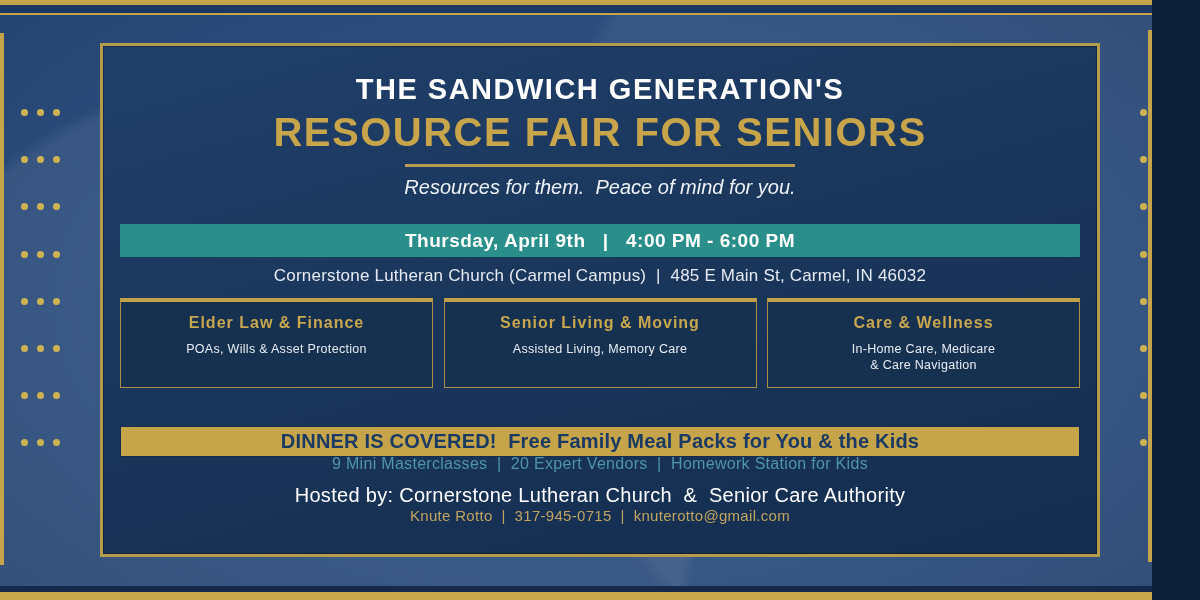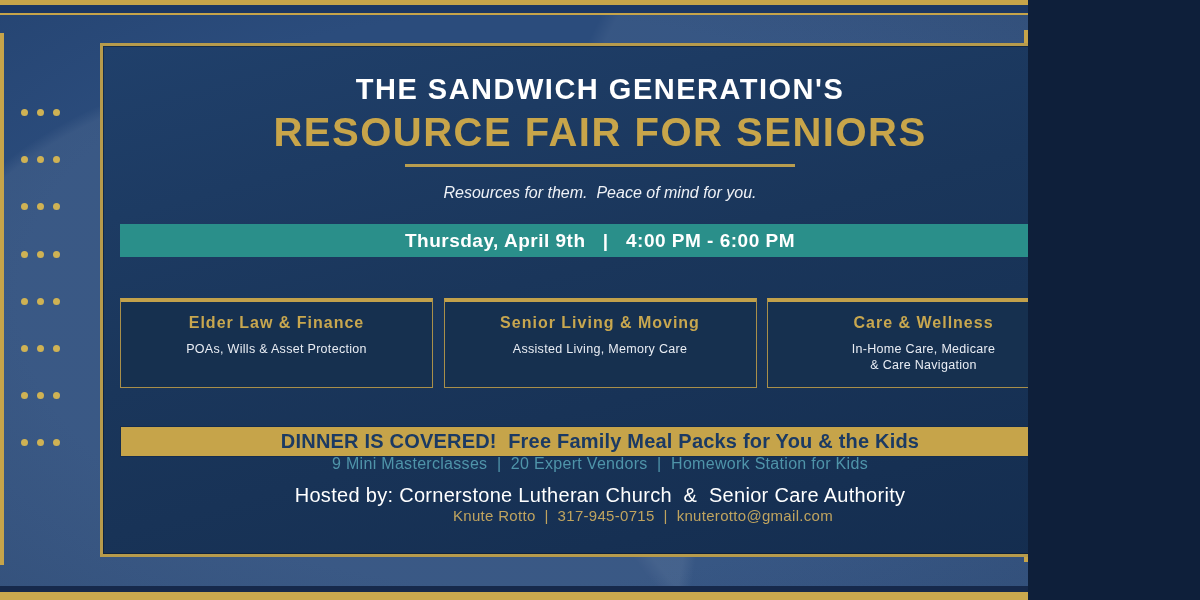--- a/index.html
+++ b/index.html
@@ -1,17 +1,17 @@
 <!DOCTYPE html>
 <html><head>
 <meta charset="utf-8">
 <style>
   html,body{margin:0;padding:0;background:#0e1f3a;}
   .stage{
-    position:relative;width:1028px;height:600px;overflow:hidden;
+    position:relative;width:1152px;height:600px;overflow:hidden;
     font-family:"Liberation Sans",sans-serif;
     background:
       radial-gradient(circle 430px at 270px 500px, rgba(255,255,255,0.07) 0 97%, rgba(255,255,255,0) 100%),
       radial-gradient(circle 520px at 1060px 260px, rgba(255,255,255,0.06) 0 97%, rgba(255,255,255,0) 100%),
       radial-gradient(ellipse 900px 520px at 50% 50%, #2b4c7c 55%, #22406c 100%);
   }
   
   .bar-top{position:absolute;top:0;left:0;width:1200px;height:5px;background:#c6a44a;}
   .band-top{position:absolute;top:5px;left:0;width:1200px;height:8px;background:#1c3763;}
   .pin-top{position:absolute;top:13px;left:0;width:1200px;height:2px;background:#c6a44a;}
@@ -25,42 +25,42 @@
     position:absolute;left:100px;top:43px;width:1000px;height:514px;
     box-sizing:border-box;border:3px solid #b79b4c;
     background:linear-gradient(165deg,#20406b 0%,#1a365b 45%,#142d4f 100%);
     box-shadow:inset 0 0 0 1px rgba(0,0,0,0.30);
   }
   .panel > *{position:absolute;left:0;width:994px;text-align:center;}
   .pre{white-space:pre-wrap;}
   .kicker{top:27px;font-size:29px;font-weight:bold;color:#ffffff;letter-spacing:1.5px;}
   .title{top:64px;margin:0;font-size:40px;font-weight:bold;color:#c8a54a;letter-spacing:1.5px;}
   .divider{top:118px;left:302px !important;width:390px !important;height:3px;background:#b89d4f;}
-  .tagline{top:130px;font-size:16px;font-style:italic;color:#eef1f6;margin-top:8px;}
+  .tagline{top:130px;font-size:20px;font-style:italic;color:#eef1f6;}
   .datetime-banner{
     top:178px;left:17px !important;width:960px !important;height:33px;line-height:33px;
     background:#2a8f8a;color:#ffffff;font-size:19px;font-weight:bold;letter-spacing:0.5px;
   }
   .location{top:220px;font-size:17px;color:#e6eaf2;letter-spacing:0.2px;}
   .cards{top:252px;left:17px !important;width:960px !important;height:90px;
     display:flex;justify-content:space-between;text-align:center;}
   .card{
     box-sizing:border-box;width:313px;height:90px;
     background:#16304f;border:1px solid #a98f49;border-top:4px solid #c2a14b;
     padding-top:12px;
   }
   .card-title{font-size:16px;font-weight:bold;color:#c8a74f;letter-spacing:1px;margin-bottom:9px;}
   .card-line{font-size:12.5px;color:#e9edf4;line-height:16px;letter-spacing:0.3px;}
   .dinner-banner{
     top:380px;left:17px !important;width:960px !important;box-sizing:border-box;height:31px;line-height:29px;
     background:#c6a44a;border:1px solid #142c4e;color:#1b3a63;font-size:20px;font-weight:bold;letter-spacing:0.2px;
   }
   .highlights{top:409px;font-size:16px;color:#4f94a9;letter-spacing:0.3px;}
   .hosted{top:438px;font-size:20px;font-weight:normal;color:#ffffff;letter-spacing:0.3px;}
-  .contact{top:461px;font-size:15px;color:#c0a45f;letter-spacing:0.3px;margin-left:43px;}
+  .contact{top:461px;font-size:15px;color:#c0a45f;letter-spacing:0.3px;}
 </style>
 </head>
 <body>
 
 <div class="stage">
 
   <div class="bar-top"></div>
   <div class="band-top"></div>
   <div class="pin-top"></div>
   <div class="band-bottom"></div>
@@ -125,20 +125,21 @@
     <div class="kicker">THE SANDWICH GENERATION'S</div>
 
     <h1 class="title">RESOURCE FAIR FOR SENIORS</h1>
 
     <div class="divider"></div>
 
     <div class="tagline pre">Resources for them.  Peace of mind for you.</div>
 
     <div class="datetime-banner pre">Thursday, April 9th   |   4:00 PM - 6:00 PM</div>
 
+    <div class="location pre">Cornerstone Lutheran Church (Carmel Campus)  |  485 E Main St, Carmel, IN 46032</div>
 
     <div class="cards">
       <div class="card">
         <div class="card-title">Elder Law &amp; Finance</div>
         <div class="card-line">POAs, Wills &amp; Asset Protection</div>
         <div class="card-line"></div>
       </div>
       <div class="card">
         <div class="card-title">Senior Living &amp; Moving</div>
         <div class="card-line">Assisted Living, Memory Care</div>

